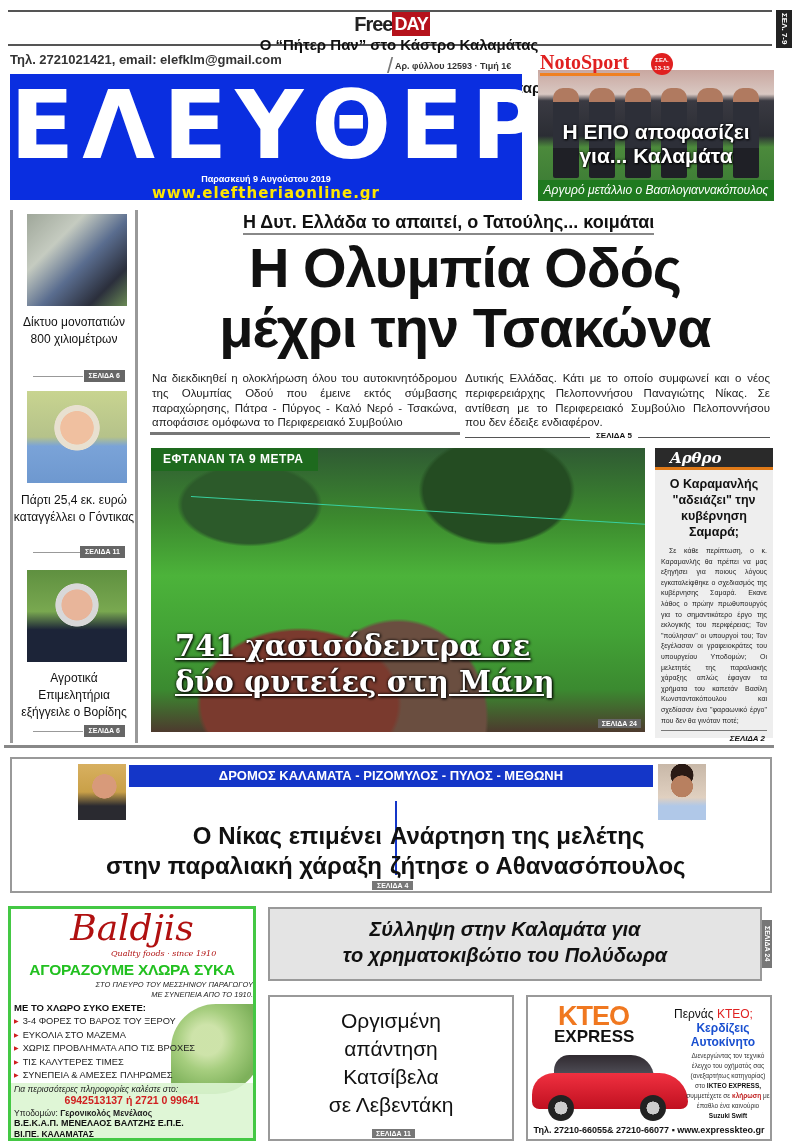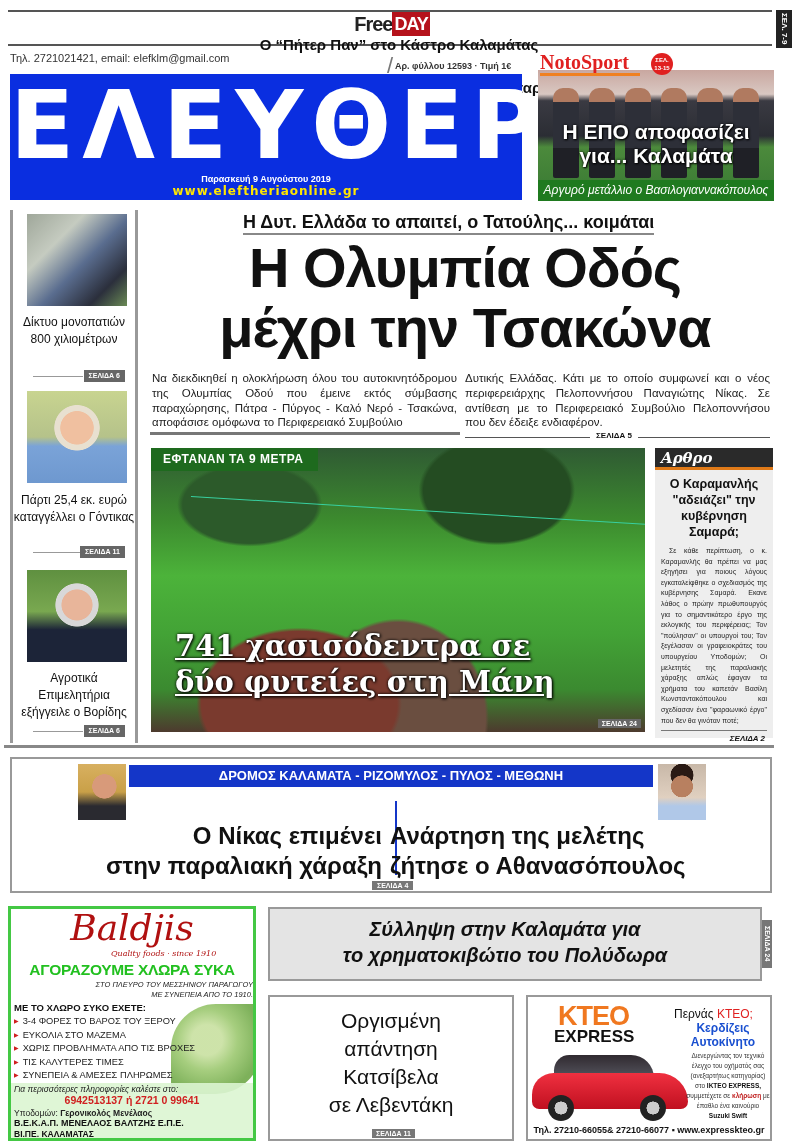--- a/index.html
+++ b/index.html
@@ -10,26 +10,26 @@
   
   .topbar { left: 8px; top: 10px; width: 764px; height: 36px; border-top: 2px solid #555; border-bottom: 2px solid #555; display: flex; align-items: center; flex-direction: column; }
   .freeday { display: flex; align-items: center; height: 24px; margin-left: 4px; font-weight: bold; font-size: 20px; letter-spacing: -1px; font-family: "Liberation Sans", sans-serif; }
   .freeday .free { color: #222; }
   .freeday .day { background: #b5121b; color: #fff; padding: 0 2px; height: 24px; line-height: 24px; font-size: 18px; }
   .teaser { font-weight: bold; font-size: 15px; margin-left: 18px; white-space: nowrap; font-family: "Liberation Sans", sans-serif; }
   .slash { font-size: 22px; color: #777; margin: 0 12px; font-weight: normal; }
   .sel-tab { left: 776px; top: 10px; width: 16px; height: 38px; background: #222; color: #fff; font-size: 8px; font-weight: bold; writing-mode: vertical-rl; text-align: center; line-height: 16px; }
 
   
-  .contact { left: 10px; top: 52px; font-size: 11px; font-weight: normal; color: #333; }
+  .contact { left: 10px; top: 52px; font-size: 13px; font-weight: bold; color: #333; }
   .issue { left: 395px; top: 61px; font-size: 9px; font-weight: bold; color: #333; }
   .masthead { left: 10px; top: 74px; width: 512px; height: 126px; background: #0a2ee0; color: #fff; overflow: hidden; }
   .logo { position: absolute; left: 0; top: 4px; width: 512px; text-align: center; font-family: "DejaVu Sans", sans-serif; font-weight: bold; font-size: 94px; letter-spacing: 8px; line-height: 96px; color: #fff; }
   .date { position: absolute; left: 0; width: 512px; top: 100px; text-align: center; font-size: 9px; font-weight: bold; }
-  .url { position: absolute; left: 0; width: 512px; top: 110px; text-align: center; font-size: 12px; font-weight: bold; color: #ffe600; font-family: "DejaVu Sans", sans-serif; letter-spacing: 1px; }
+  .url { position: absolute; left: 0; width: 512px; top: 110px; text-align: center; font-size: 15px; font-weight: bold; color: #ffe600; font-family: "DejaVu Sans", sans-serif; letter-spacing: 1px; }
 
   
   .noto-title { left: 540px; top: 51px; font-family: "Liberation Serif", serif; font-weight: bold; font-size: 20px; color: #e02020; }
   .noto-bar { left: 540px; top: 73px; width: 100px; height: 3px; background: #f08020; }
   .noto-badge { left: 651px; top: 53px; width: 22px; height: 22px; border-radius: 50%; background: #e02020; color: #fff; font-size: 6px; text-align: center; line-height: 8px; padding-top: 3px; font-weight: bold; }
   .noto-photo { left: 538px; top: 70px; width: 236px; height: 110px; background: linear-gradient(180deg, #c9a7a0 0%, #d9c8c2 22%, #3a3a42 28%, #2b2d34 60%, #4c8a3c 70%, #3f7f36 100%); overflow: hidden; }
   .players { position: absolute; left: 10px; right: 10px; top: 18px; height: 90px; display: flex; justify-content: space-around; }
   .player { width: 26px; height: 90px; background: linear-gradient(180deg, #b07a60 0 14px, #2d2f38 14px 60px, #1f2026 60px); border-radius: 10px 10px 2px 2px; }
   .noto-head { position: absolute; left: 0; width: 236px; top: 50px; text-align: center; color: #fff; font-weight: bold; font-size: 21px; line-height: 24px; text-shadow: 0 0 3px #000, 1px 1px 2px #000; }
   .noto-green { left: 538px; top: 180px; width: 236px; height: 21px; background: #1f7a1f; color: #fff; font-style: italic; font-size: 12px; text-align: center; line-height: 21px; }
@@ -69,21 +69,21 @@
             radial-gradient(ellipse at 30% 90%, #7a3a2e 0 20%, transparent 21%),
             radial-gradient(ellipse at 50% 95%, #6a4e40 0 25%, transparent 26%),
             linear-gradient(180deg, #2f5a33 0%, #3c8a2e 25%, #4cb33a 45%, #43a336 65%, #3b8a30 85%, #4d3a2e 100%); }
   .weed-label { position: absolute; left: 0; top: 0; height: 23px; padding: 0 14px 0 12px; background: #1e6a1e; color: #fff; font-weight: bold; font-size: 12px; line-height: 23px; letter-spacing: 0.5px; }
   .weed-wire { position: absolute; left: 40px; top: 48px; width: 470px; height: 1px; background: #38d0a0; transform: rotate(3.5deg); transform-origin: left; }
   .weed-head { position: absolute; left: 24px; top: 180px; font-family: "DejaVu Serif", serif; font-weight: bold; font-size: 29px; line-height: 36px; color: #fff; text-shadow: 0 0 3px #000, 1px 1px 3px #000; white-space: nowrap; text-decoration: underline; }
   .weed-sel { position: absolute; right: 4px; bottom: 4px; background: #666; color: #fff; font-size: 7px; font-weight: bold; padding: 1px 4px; }
 
   
   .arthro { left: 655px; top: 448px; width: 118px; height: 290px; background: #eeeeee; }
-  .arthro-title { height: 22px; background: #2a2a2a; border-bottom: 3px solid #e07a18; color: #fff; font-family: "DejaVu Serif", serif; font-style: italic; font-weight: bold; font-size: 15px; line-height: 21px; padding-left: 6px; }
+  .arthro-title { height: 22px; background: #2a2a2a; border-bottom: 3px solid #e07a18; color: #fff; font-family: "DejaVu Serif", serif; font-style: italic; font-weight: bold; font-size: 15px; line-height: 21px; padding-left: 15px; }
   .arthro-head { text-align: center; font-weight: bold; font-size: 12.5px; line-height: 16px; margin-top: 6px; padding: 0 2px; }
   .arthro-body { font-size: 7px; line-height: 10.6px; text-align: justify; margin: 6px 6px 0 6px; color: #222; text-indent: 8px; }
   .arthro-rule { margin: 4px 6px 0 6px; height: 1px; background: #777; }
   .arthro-sel { text-align: right; font-size: 8px; font-weight: bold; font-style: italic; margin: 3px 8px 0 0; }
 
   
   .road { left: 10px; top: 757px; width: 762px; height: 136px; border: 2px solid #999; }
   .road-banner { position: absolute; left: 117px; top: 6px; width: 524px; height: 22px; background: #1436c8; color: #fff; font-weight: bold; font-size: 13px; text-align: center; line-height: 22px; }
   .road-photo-l { position: absolute; left: 66px; top: 5px; width: 48px; height: 56px; background: radial-gradient(circle at 55% 40%, #d89a7a 0 28%, transparent 29%), linear-gradient(180deg, #d8b060 0%, #c9a048 50%, #2a2a30 75%); }
   .road-photo-r { position: absolute; left: 646px; top: 5px; width: 48px; height: 56px; background: radial-gradient(circle at 50% 40%, #b88060 0 26%, transparent 27%), radial-gradient(circle at 50% 20%, #2a1a14 0 22%, transparent 23%), linear-gradient(180deg, #c8b8a8 0%, #e0d0c0 60%, #b0c8e8 75%); }

